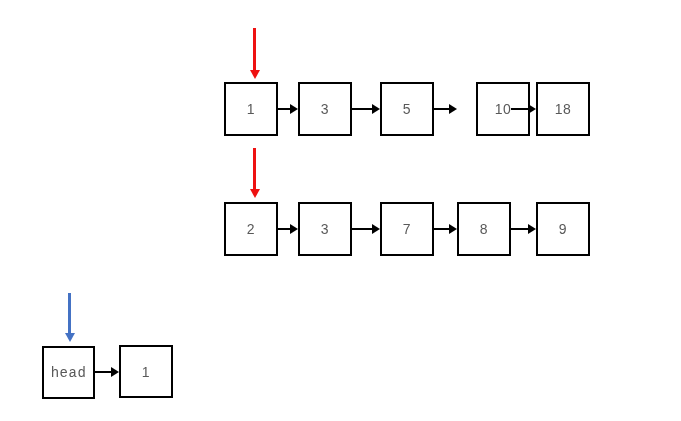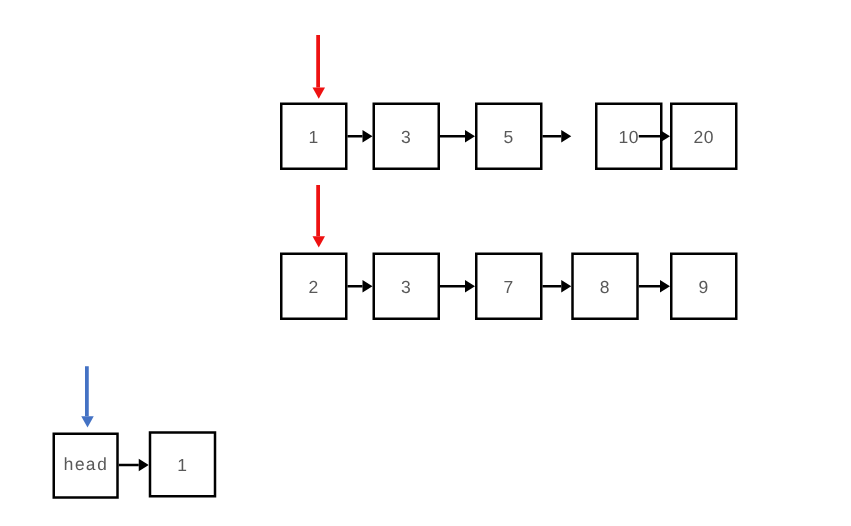--- a/index.html
+++ b/index.html
@@ -87,21 +87,21 @@
   <div class="node" style="left: 298px; top: 82px; border-color: rgb(0, 0, 0);">
     <span class="node-value" style="color: rgb(89, 89, 89);">3</span>
   </div>
   <div class="node" style="left: 380px; top: 82px; border-color: rgb(0, 0, 0);">
     <span class="node-value" style="color: rgb(89, 89, 89);">5</span>
   </div>
   <div class="node" style="left: 457px; top: 82px; border-color: rgb(0, 0, 0); margin-left: 19px;">
     <span class="node-value" style="color: rgb(89, 89, 89);">10</span>
   </div>
   <div class="node" style="left: 536px; top: 82px; border-color: rgb(0, 0, 0);">
-    <span class="node-value" style="color: rgb(89, 89, 89);">20</span>
+    <span class="node-value" style="color: rgb(89, 89, 89);">18</span>
   </div>
 
   <div class="hconn" style="left:278px; top:103px; width:20px;">
     <div class="shaft" style="background-color: rgb(0, 0, 0);"></div>
     <div class="head" style="border-left-color: rgb(0, 0, 0);"></div>
   </div>
   <div class="hconn" style="left:352px; top:103px; width:28px;">
     <div class="shaft" style="background-color: rgb(0, 0, 0);"></div>
     <div class="head" style="border-left-color: rgb(0, 0, 0);"></div>
   </div>

